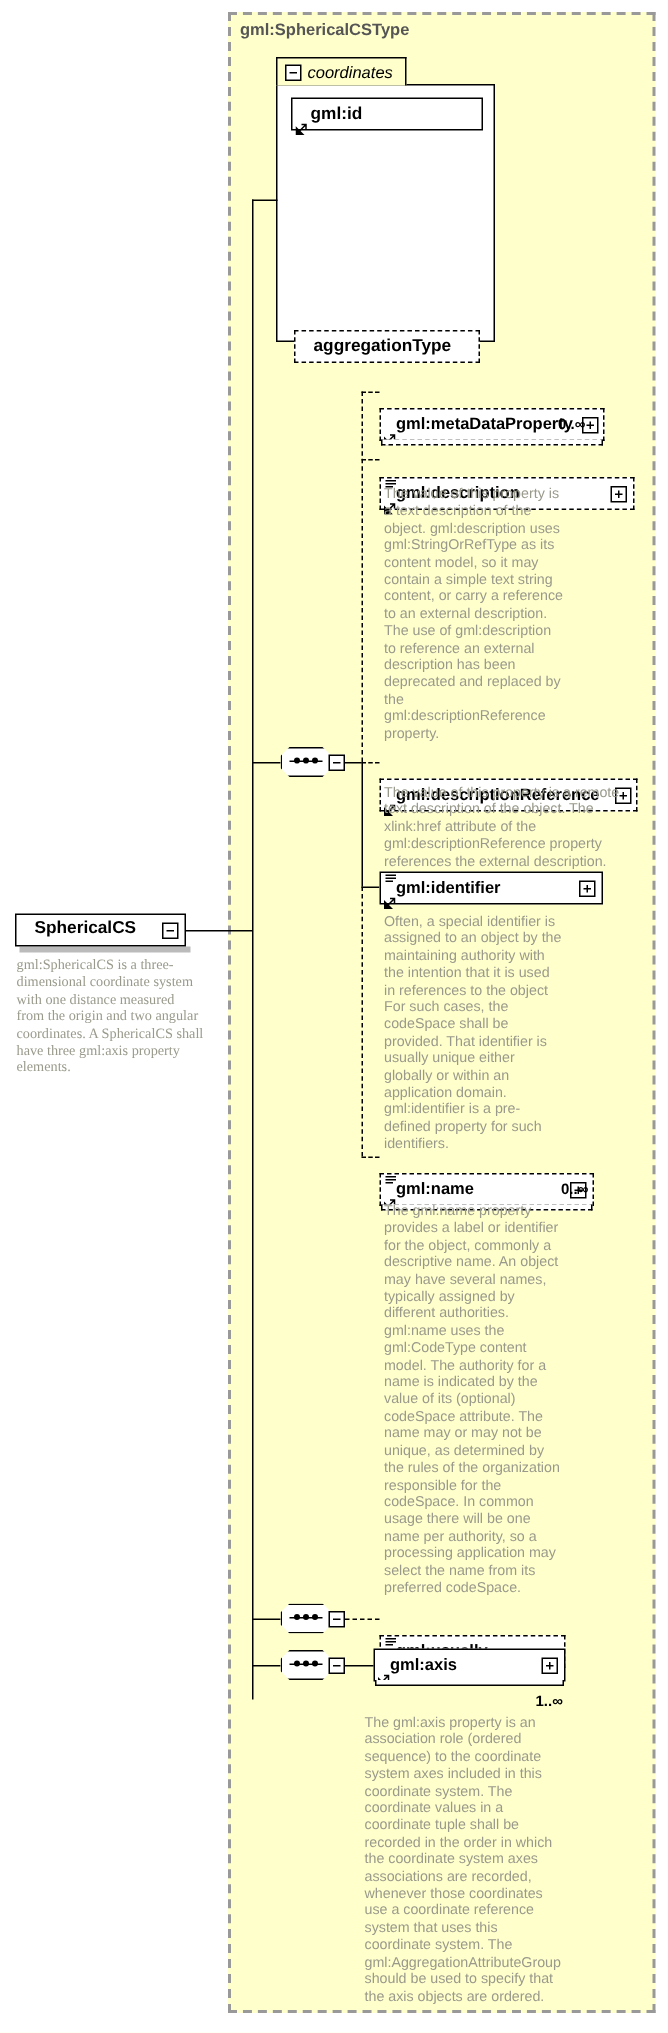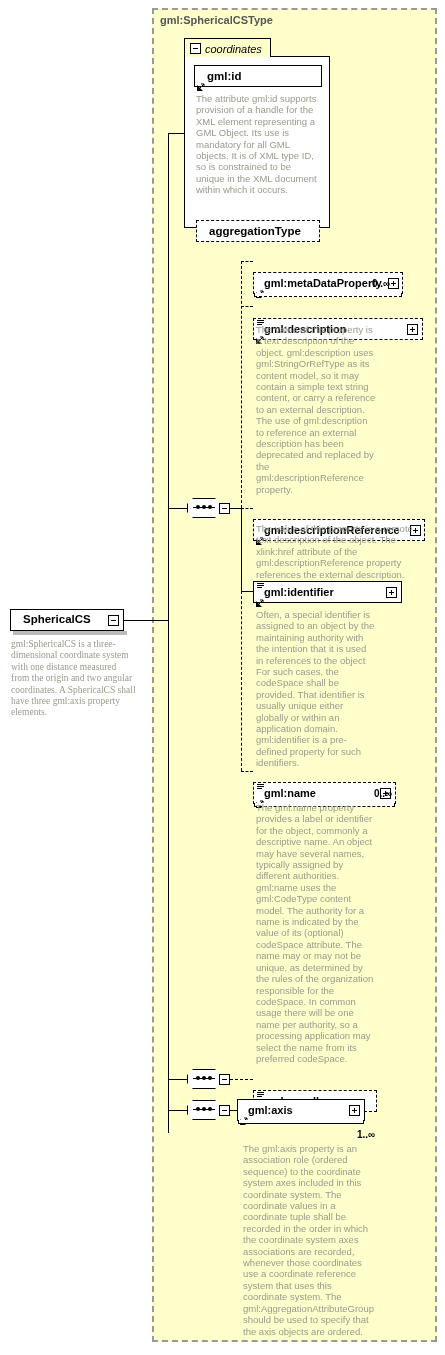--- a/index.html
+++ b/index.html
@@ -263,21 +263,20 @@
   <div class="node attrnode" style="left:194px; top:65px; width:128px;">
     <span class="label">gml:id</span>
     <span class="refarrow">
       <svg width="8" height="8" viewBox="0 0 8 8">
           <path d="M0 8 L0 2 L6 8 Z" fill="#000"></path>
           <path d="M1 7 L7 1 M4 1 L7 1 L7 4" stroke="#000" stroke-width="1" fill="none"></path>
         </svg>
     </span>
     <span class="shadow"></span>
   </div>
-  <div class="doc" style="left:196px; top:93px; width:122px;">The attribute gml:id supports provision of a handle for the XML element representing a GML Object. Its use is mandatory for all GML objects. It is of XML type ID, so is constrained to be unique in the XML document within which it occurs.</div>
 
   <div class="node attrnode dashed" style="left:196px; top:198px; width:124px;">
     <span class="label">aggregationType</span>
     <span class="shadow"></span>
   </div>
 
   <div class="root-shadow"></div>
   <div class="root-node">
     <span class="label">SphericalCS</span>
     <span class="toggle" style="right:4px; top:5px;"></span>
@@ -434,21 +433,21 @@
     <span class="octshadow"></span>
     <span class="oct"></span>
     <span class="bar"></span>
     <span class="dot d1"></span>
     <span class="dot d2"></span>
     <span class="dot d3"></span>
   </div>
   <div class="toggle" style="left:219px; top:1105px;"></div>
   <div class="ln lnh" style="left:230px; top:1110px; width:23px;"></div>
 
-  <div class="node repeat" style="left:237px; top:1099px; width:128px;">
+  <div class="node repeat" style="left:249px; top:1099px; width:128px;">
     <span class="label">gml:axis</span>
     <span class="refarrow">
       <svg width="8" height="8" viewBox="0 0 8 8">
           <path d="M0 8 L0 2 L6 8 Z" fill="#000"></path>
           <path d="M1 7 L7 1 M4 1 L7 1 L7 4" stroke="#000" stroke-width="1" fill="none"></path>
         </svg>
     </span>
     <span class="toggle plus" style="right:4px; top:5px;"></span>
     <span class="rep"></span>
     <span class="shadow" style="top:calc(100% + 4px);"></span>

